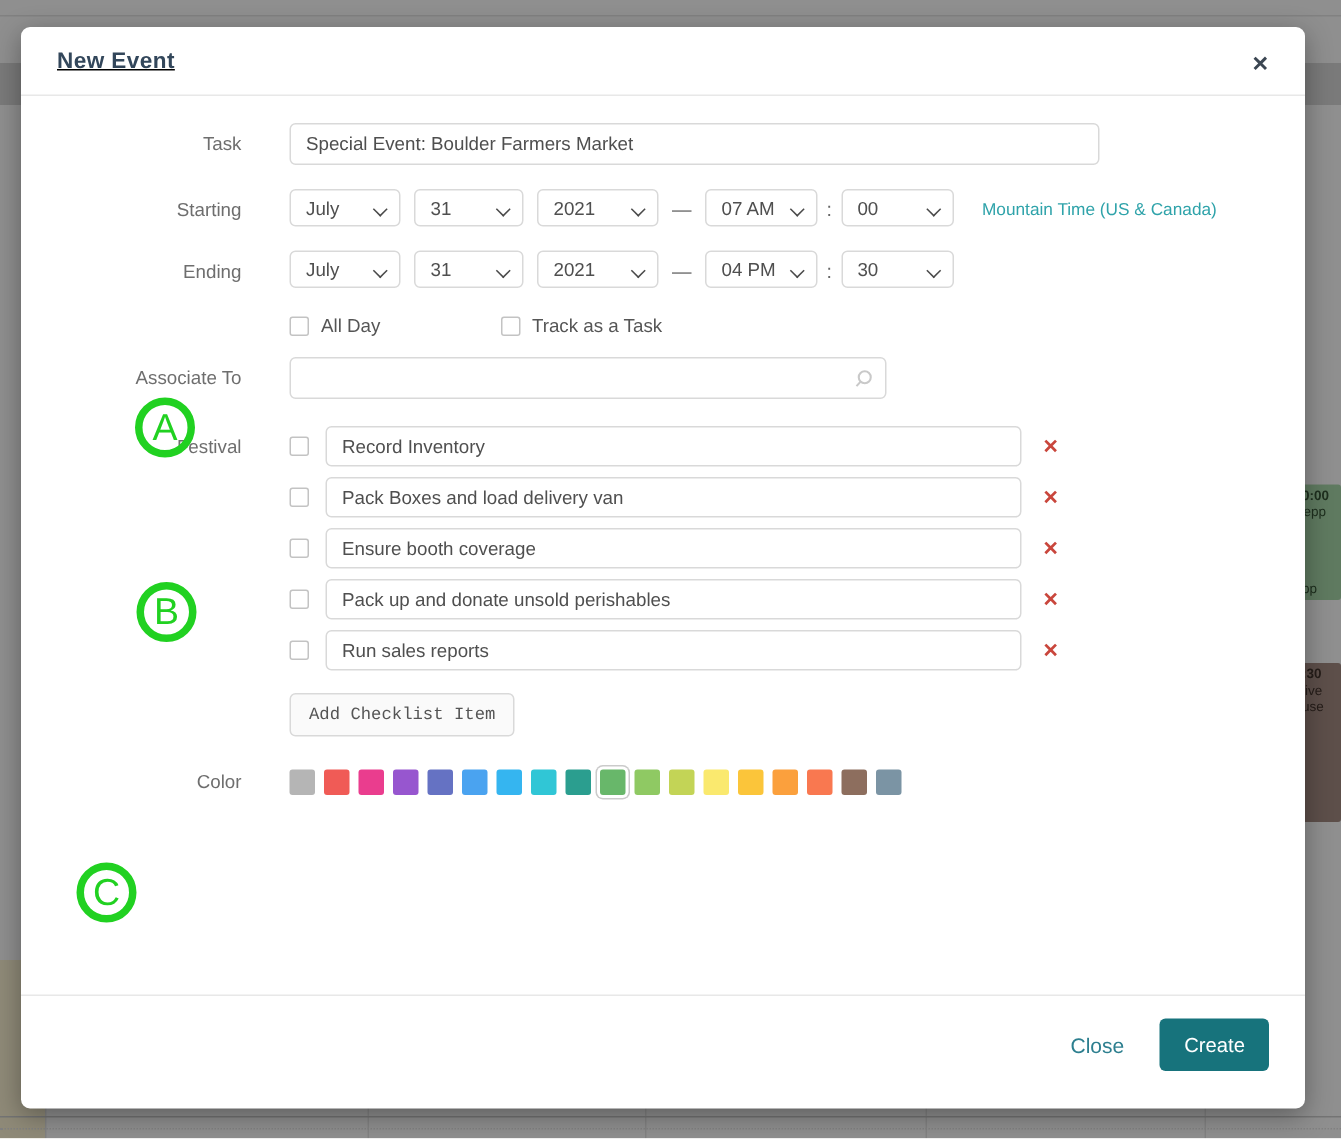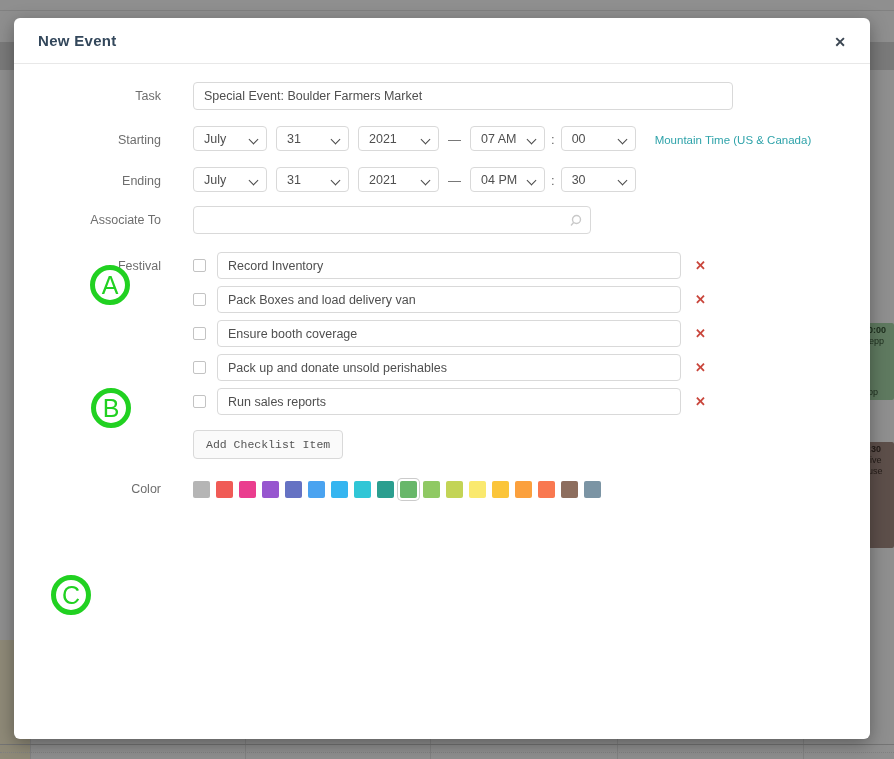--- a/index.html
+++ b/index.html
@@ -22,21 +22,21 @@
   .ev-green .last { margin-top:auto; }
   .ev-brown { top:442px; height:106px; background:#a1887f; color:#3b2c25; }
 
   
   .overlay { position:absolute; inset:0; background:rgba(10,10,10,0.45); z-index:1; }
 
   
   .modal { position:absolute; left:14px; top:18px; width:856px; height:721px; background:#fff;
            border-radius:6px; box-shadow:0 5px 18px rgba(0,0,0,0.35); z-index:2; }
   .modal-header { height:46px; display:flex; align-items:center; padding:0 24px;
-                  border-bottom:1px solid #e8e8e8; position:relative; }
+                  border-bottom:1px solid #e8e8e8; position:relative;text-decoration:underline; }
   .modal-title { font-size:15px; font-weight:bold; color:#33475b; letter-spacing:0.3px; }
   .modal-close { position:absolute; right:20px; top:12px; font-size:14px; font-weight:bold;
                  color:#3b4652; background:none; border:none; cursor:pointer; padding:4px; }
 
   .modal-body { padding:18px 24px 0 24px; }
   .row { display:flex; align-items:flex-start; }
   .row-label { flex:0 0 123px; text-align:right; margin-right:32px; font-size:12.5px;
                color:#6e6e6e; padding-top:7px; }
 
   .tinput { height:28px; border:1px solid #d9d9d9; border-radius:4px; padding:0 10px;
@@ -195,20 +195,31 @@
             <span class="chev"></span>
           </div>
           <span class="sep" style="margin:0 -3px;">:</span>
           <div class="select" style="width:75px">
             <span>30</span>
             <span class="chev"></span>
           </div>
         </div>
       </div>
 
+      <div class="row mt18 row-center">
+        <div class="row-label"></div>
+        <div class="cb-group">
+          <span class="cb"></span>
+          <span class="cb-label">All Day</span>
+        </div>
+        <div class="cb-group" style="margin-left:80px">
+          <span class="cb"></span>
+          <span class="cb-label">Track as a Task</span>
+        </div>
+      </div>
 
 
       <div class="row mt14">
         <div class="row-label">Associate To</div>
         <div class="assoc-wrap">
           <input class="tinput" type="text" value="" style="">
           <svg width="13" height="13" viewBox="0 0 13 13">
             <circle cx="7.5" cy="5.5" r="4" fill="none" stroke="#c9c9c9" stroke-width="1.4"></circle>
             <line x1="4.6" y1="8.6" x2="2" y2="11.4" stroke="#c9c9c9" stroke-width="1.4"></line>
           </svg>
@@ -267,19 +278,23 @@
             <span class="swatch" style="background: rgb(251, 160, 61);"></span>
             <span class="swatch" style="background: rgb(249, 120, 80);"></span>
             <span class="swatch" style="background: rgb(141, 110, 94);"></span>
             <span class="swatch" style="background: rgb(123, 148, 164);"></span>
           </div>
       </div>
 
 
     </div>
 
+    <div class="modal-footer">
+      <button class="close-link">Close</button>
+      <button class="create-btn">Create</button>
+    </div>
   </div>
 
   <div class="circle circle-a">A</div>
   <div class="circle circle-b">B</div>
   <div class="circle circle-c">C</div>
 
 </div>
 
 </body></html>

